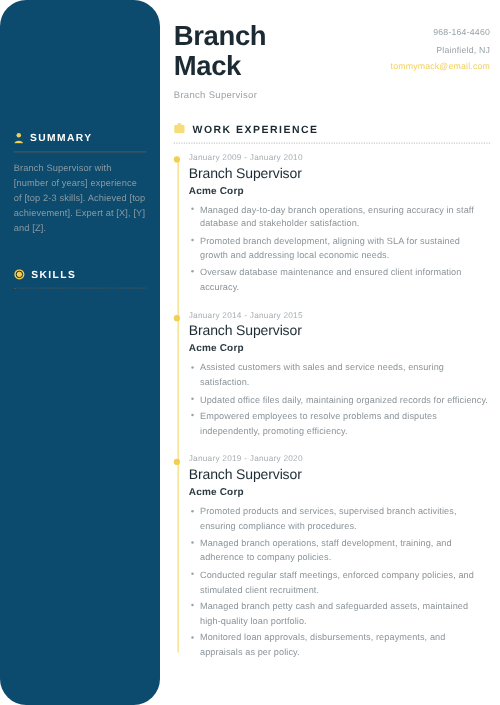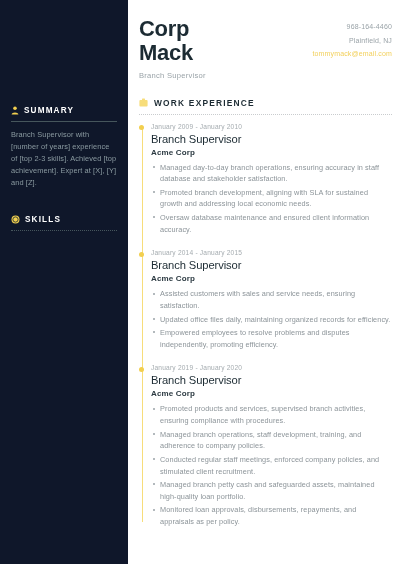--- a/index.html
+++ b/index.html
@@ -14,23 +14,24 @@
     width: 400px; height: 564px;
     background: #ffffff;
     display: flex;
     overflow: hidden;
   }
 
   
   .sidebar {
     width: 128px;
     flex: 0 0 128px;
-    background: #0f172a;
+    background: #0c4a6e;
     padding: 14px 11px 0 11px;
     position: relative;
+    border-radius: 21px;
   }
   .sidebar-top-space { height: 92px; }
 
   .side-section { margin-bottom: 4px; }
   .side-head {
     display: flex;
     align-items: center;
     gap: 5px;
     margin-bottom: 6px;
   }
@@ -218,21 +219,21 @@
       </div>
       <div class="side-divider dotted"></div>
     </section>
   </aside>
 
   <main class="main">
 
     <div class="header">
       <div>
         <div class="name">
-          <span>Corp</span><br>
+          <span>Branch</span><br>
           <span>Mack</span>
         </div>
         <div class="job-title">Branch Supervisor</div>
       </div>
       <div class="contact">
         <div>968-164-4460</div>
         <div>Plainfield, NJ</div>
         <div class="email">tommymack@email.com</div>
       </div>
     </div>

